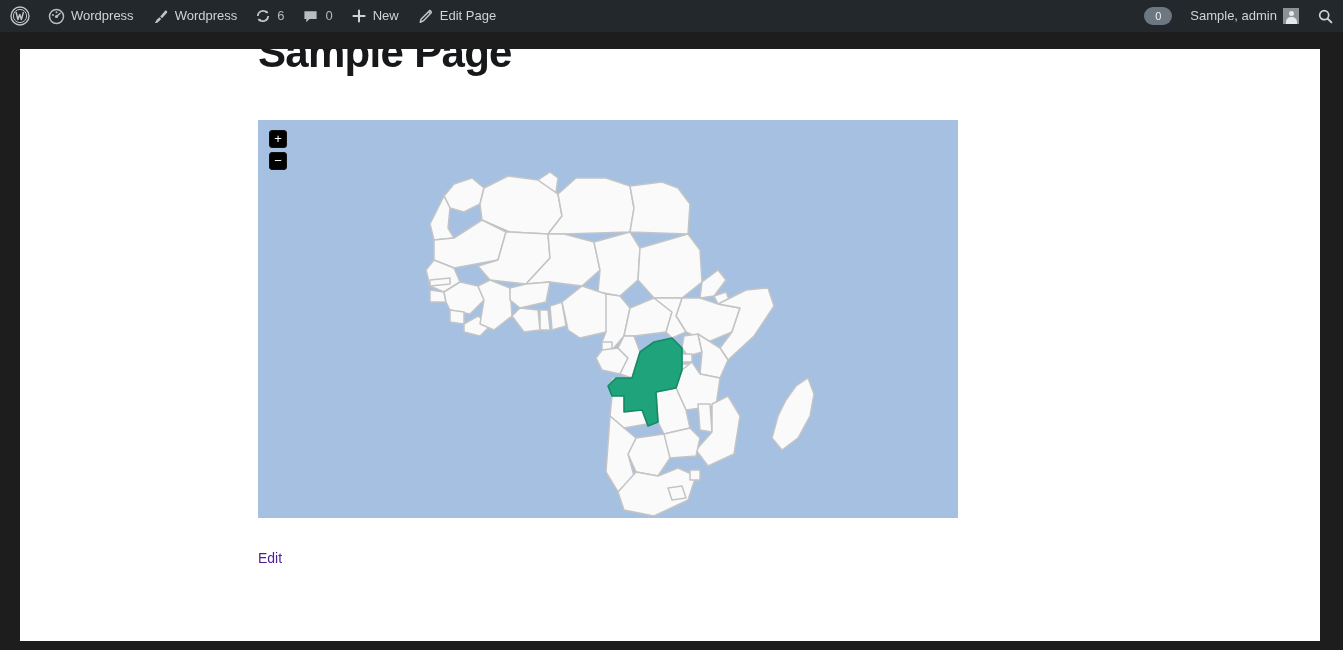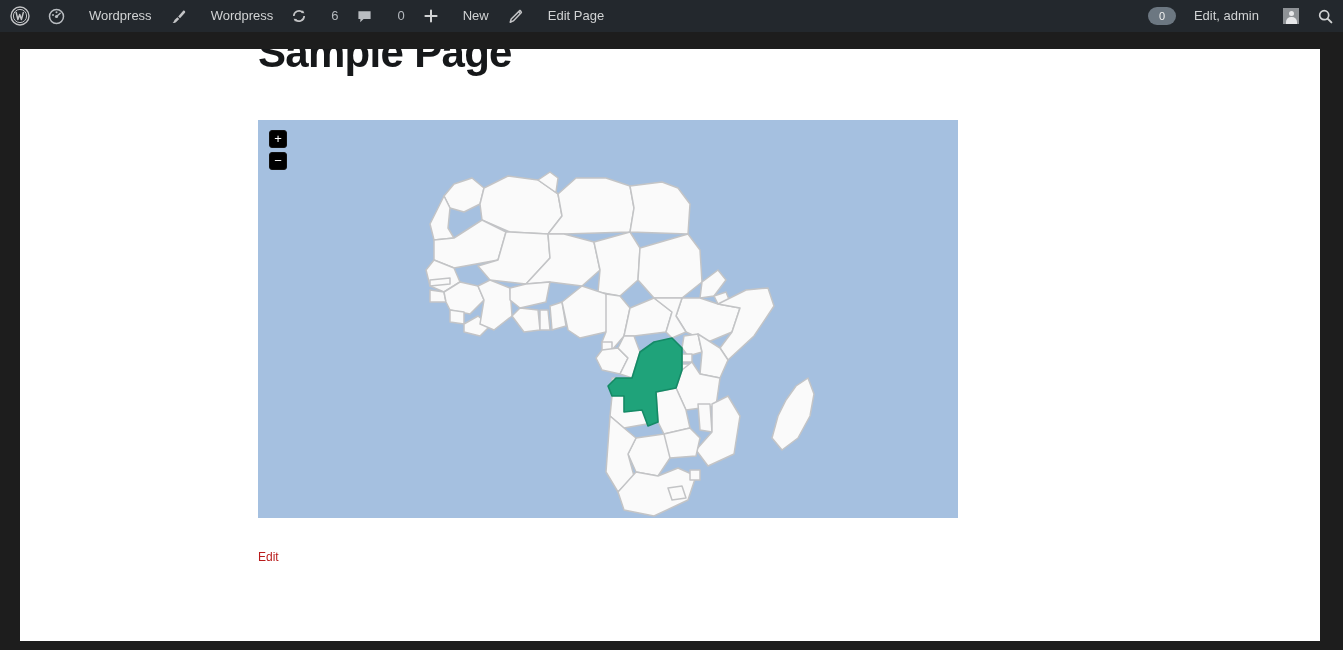--- a/index.html
+++ b/index.html
@@ -29,21 +29,21 @@
     z-index: 50;
     display: flex;
     align-items: stretch;
     white-space: nowrap;
   }
   .ab-left { display: flex; align-items: stretch; }
   .ab-right { display: flex; align-items: stretch; margin-left: auto; }
   .ab-item {
     display: flex;
     align-items: center;
-    gap: 24px;
+    gap: 6px;
     padding: 0 9px;
     height: 32px;
     color: #d1d3d4;
     cursor: pointer;
     text-decoration: none;
   }
   .ab-logo { padding: 0 9px 0 10px; }
   .ab-label { font-size: 13px; }
   .ab-count {
     font-size: 13px;
@@ -168,23 +168,23 @@
     align-items: center;
     justify-content: center;
     user-select: none;
   }
 
   
   .edit-link {
     position: absolute;
     left: 238px;
     top: 500px;
-    font-size: 12px;
+    font-size: 14px;
     line-height: 1.4;
-    color: #b91c1c;
+    color: #4c1d95;
     text-decoration: none;
     cursor: pointer;
   }
 </style>
 </head>
 <body>
 
 <div id="wpadminbar">
   <div class="ab-left">
 
@@ -261,21 +261,21 @@
       <span class="ab-label">Edit Page</span>
     </a>
   </div>
 
   <div class="ab-right">
     <a class="ab-item">
       <span class="ab-bubble">0</span>
     </a>
 
     <a class="ab-item">
-      <span class="ab-label">Edit, admin</span>
+      <span class="ab-label">Sample, admin</span>
       <span class="ab-avatar"></span>
     </a>
 
     <a class="ab-item">
       <span class="ab-icon">
         <svg width="17" height="17" viewBox="0 0 17 17">
           <circle cx="7.2" cy="7.2" r="4.5" fill="none" stroke="#d1d3d4" stroke-width="1.7"></circle>
           <path d="M10.6 10.6 L14.4 14.4" stroke="#d1d3d4" stroke-width="1.9" stroke-linecap="round"></path>
         </svg>
       </span>

